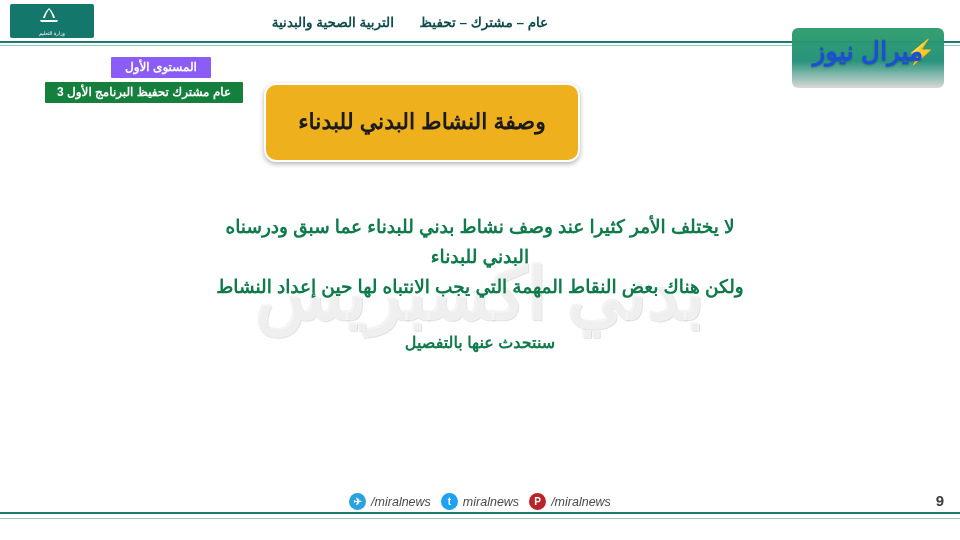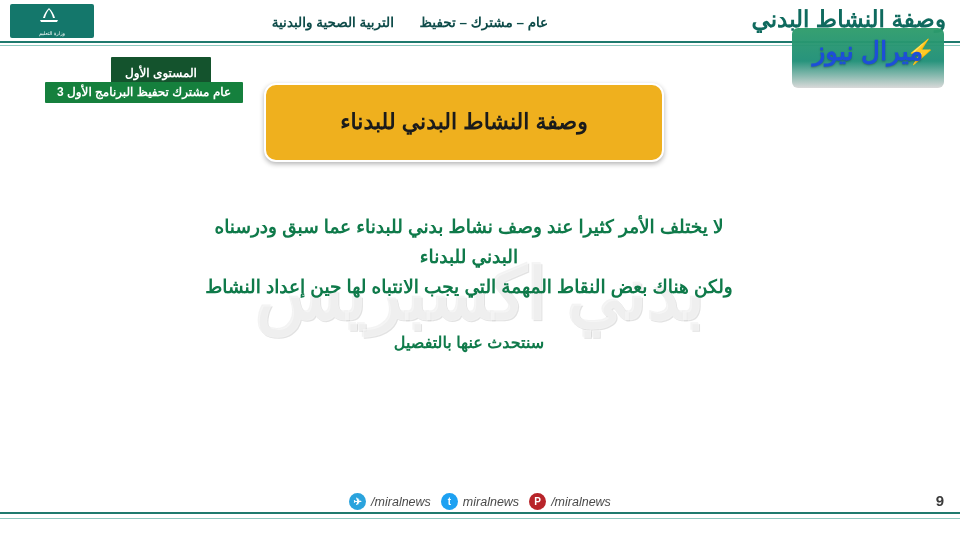--- a/index.html
+++ b/index.html
@@ -86,25 +86,25 @@
     color: #ffffff;
     direction: rtl;
     letter-spacing: 0.4px;
   }
 
   
   .tag-level {
     position: absolute;
     top: 57px;
     left: 111px;
-    background: #14532d;
+    background: #8b5cf6;
     color: #ffffff;
     font-size: 12px;
     font-weight: bold;
-    padding: 9px 14px 4px 14px;
+    padding: 3px 14px 4px 14px;
     direction: rtl;
     border-radius: 1px;
     white-space: nowrap;
   }
   .tag-program {
     position: absolute;
     top: 82px;
     left: 45px;
     background: #15803d;
     color: #ffffff;
@@ -114,21 +114,21 @@
     direction: rtl;
     border-radius: 1px;
     white-space: nowrap;
   }
 
   
   .title-box {
     position: absolute;
     top: 83px;
     left: 264px;
-    width: 400px;
+    width: 316px;
     height: 79px;
     background: #efb01e;
     border: 2px solid #ffffff;
     border-radius: 12px;
     box-shadow: 0 2px 5px rgba(0,0,0,0.30);
     display: flex;
     align-items: center;
     justify-content: center;
   }
   .title-box .title-text {
@@ -137,21 +137,21 @@
     font-weight: bold;
     color: #1b1b1b;
     text-align: center;
     line-height: 1.2;
   }
 
   
   .body-block {
     position: absolute;
     top: 212px;
-    left: 139px;
+    left: 150px;
     width: 660px;
     direction: rtl;
     text-align: center;
     color: #0f7a4a;
     font-size: 18.5px;
     font-weight: bold;
     line-height: 1.62;
   }
   .body-block .para2 {
     margin-top: 28px;
@@ -278,21 +278,20 @@
     </svg>
     <div class="txt">وزارة التعليم</div>
   </div>
 
   <div class="header-center">
     <span>عام – مشترك – تحفيظ</span>
     <span class="sep"></span>
     <span>التربية الصحية والبدنية</span>
   </div>
 
-  <div class="header-right">وصفة النشاط البدني</div>
 
   <div class="header-rule"></div>
   <div class="header-rule2"></div>
 
   <div class="wm-logo">
     <div class="plate"></div>
     <div class="bolt">⚡</div>
     <div class="plate-label">ميرال نيوز</div>
   </div>
 

